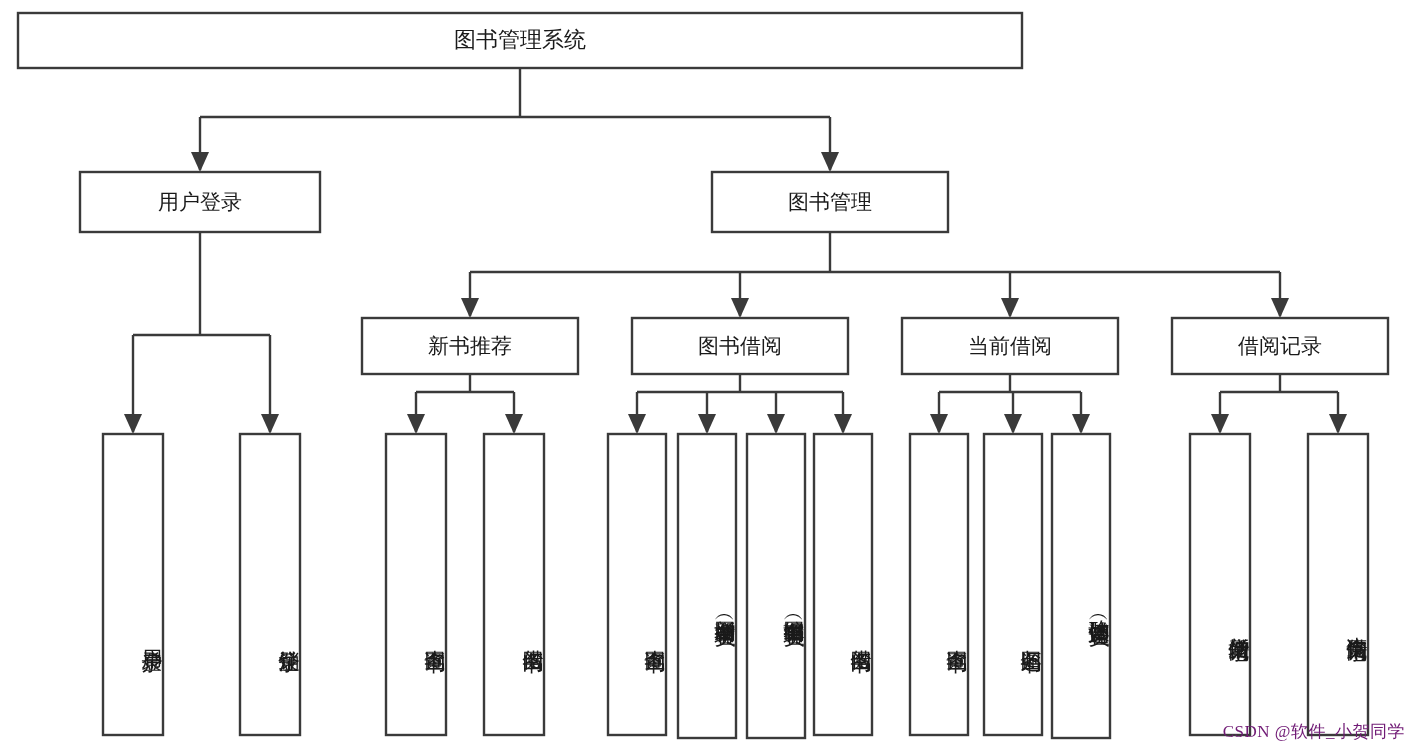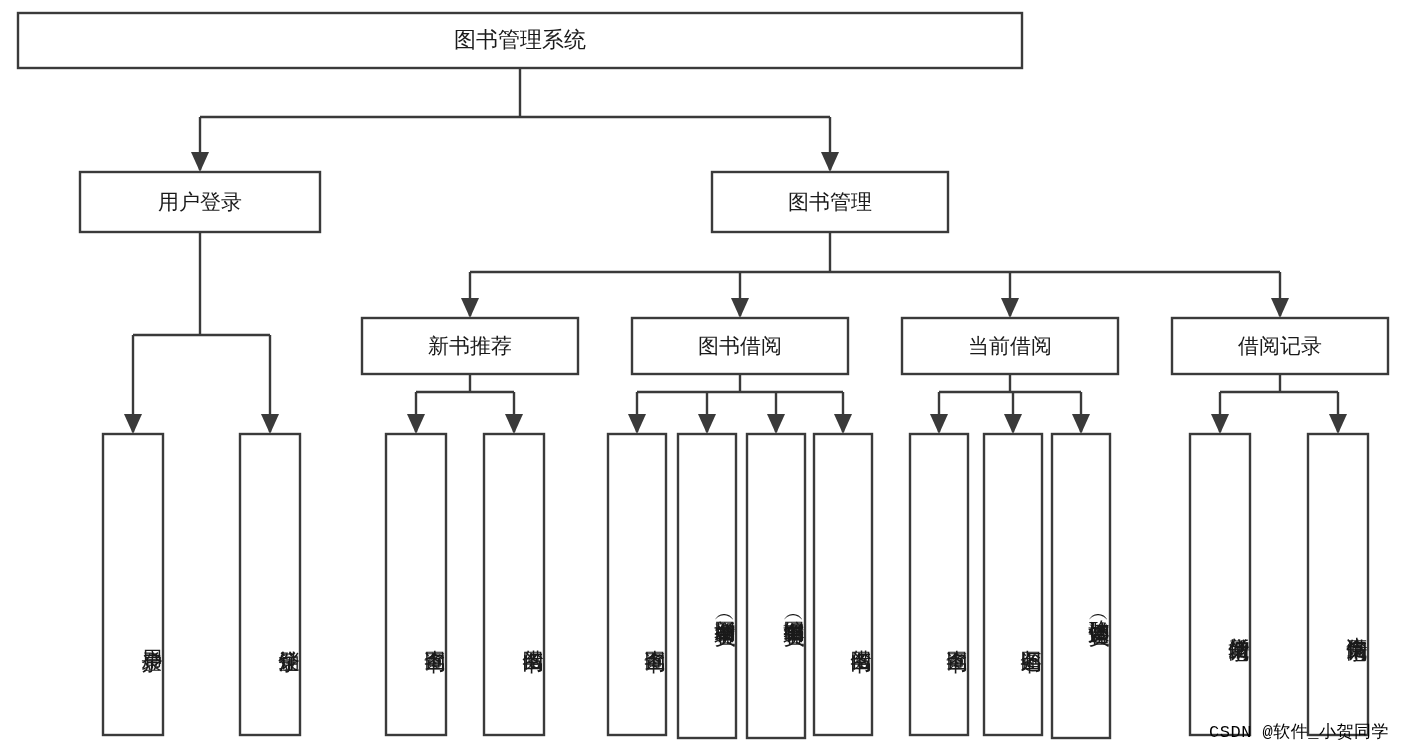--- a/index.html
+++ b/index.html
@@ -62,25 +62,25 @@
     letter-spacing: 1px;
     text-align: center;
     white-space: nowrap;
     pointer-events: none;
     display: flex;
     align-items: flex-start;
     justify-content: center;
   }
   #watermark {
     position: absolute;
-    right: 16px;
+    right: 0;
     bottom: 4px;
-    font-family: Liberation Mono, monospace;
+    font-family: Liberation Serif, serif;
     font-size: 17px;
-    color: #000000;
+    color: #701a75;
     letter-spacing: 0.5px;
     white-space: nowrap;
   }
 </style>
 </head>
 <body>
 
 <svg id="diagram-canvas" viewBox="0 0 1405 747">
   <defs></defs>
   <g id="connectors-layer">

